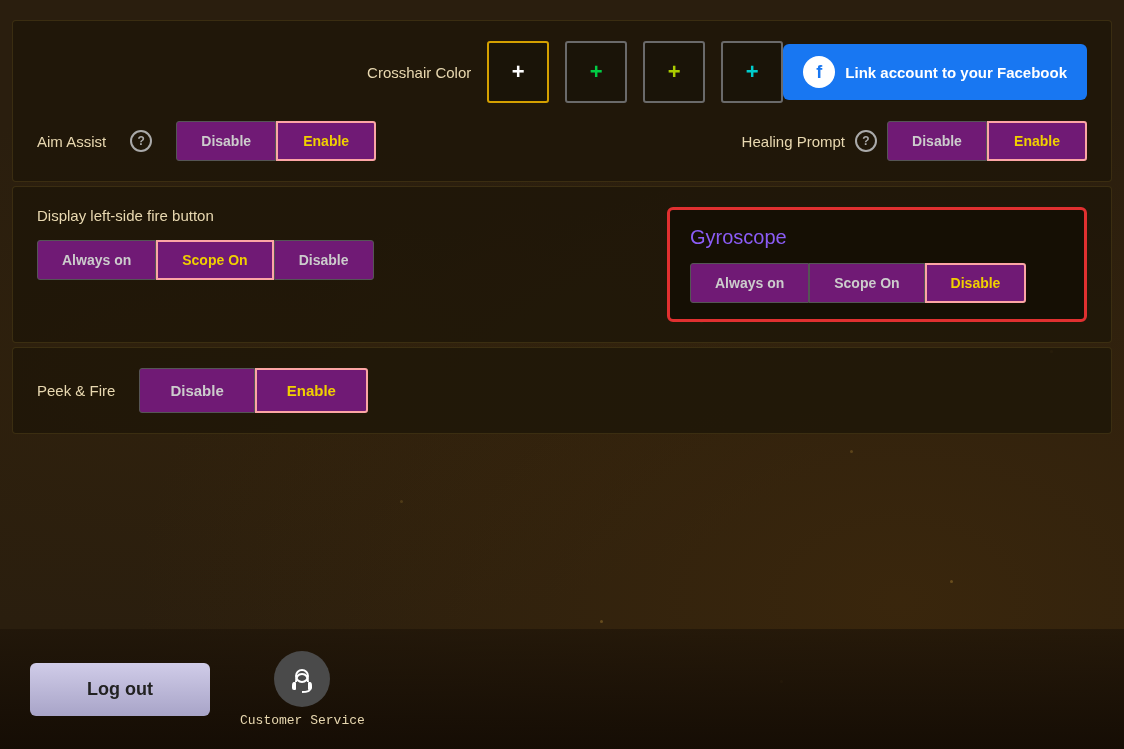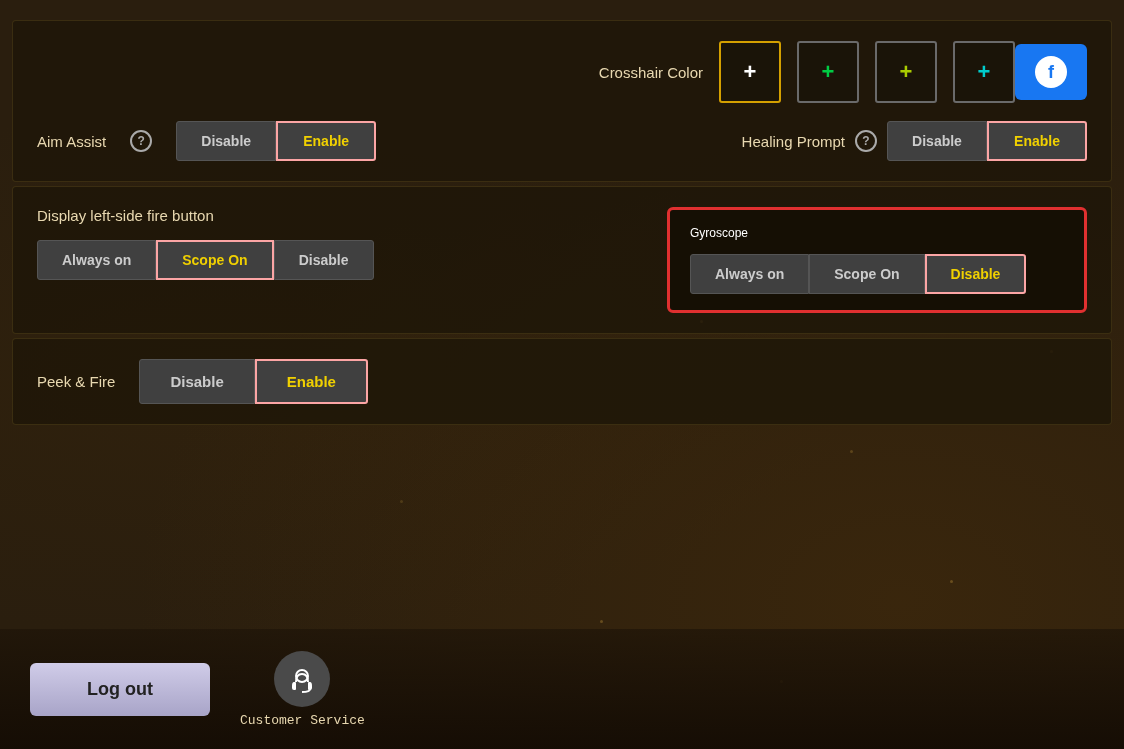--- a/index.html
+++ b/index.html
@@ -132,21 +132,21 @@
     }
 
     
     .toggle-group {
       display: flex;
       gap: 0;
     }
 
     .toggle-btn {
       padding: 10px 24px;
-      background: #404040;
+      background: #701a75;
       border: 1px solid #555;
       color: #ccc;
       font-size: 14px;
       font-weight: 600;
       cursor: pointer;
       min-width: 100px;
     }
 
     .toggle-btn.active-yellow {
       border: 2px solid #fca5a5;
@@ -211,22 +211,22 @@
     
     .gyroscope-box {
       border: 3px solid #e03030;
       border-radius: 6px;
       padding: 16px 20px;
       background: rgba(20, 14, 4, 0.9);
       min-width: 420px;
     }
 
     .gyroscope-title {
-      color: #ffffff;
-      font-size: 12px;
+      color: #8b5cf6;
+      font-size: 20px;
       font-weight: 500;
       margin-bottom: 14px;
     }
 
     
     .bottom-panel {
       background: rgba(30, 22, 8, 0.85);
       border: 1px solid rgba(100, 80, 30, 0.4);
       border-radius: 4px;
       padding: 20px 24px;
@@ -332,20 +332,21 @@
         <div class="crosshair-box">
           <span class="crosshair-yellow-green">+</span>
         </div>
         <div class="crosshair-box">
           <span class="crosshair-cyan">+</span>
         </div>
       </div>
 
       <button class="facebook-btn">
         <div class="fb-icon">f</div>
+        <span>Link account to your Facebook</span>
       </button>
     </div>
 
     <div class="row-between section-gap" style="margin-top:18px;">
 
       <div class="settings-left">
         <span class="label">Aim Assist</span>
         <div class="help-icon">?</div>
         <div class="toggle-group">
           <button class="toggle-btn">Disable</button>

